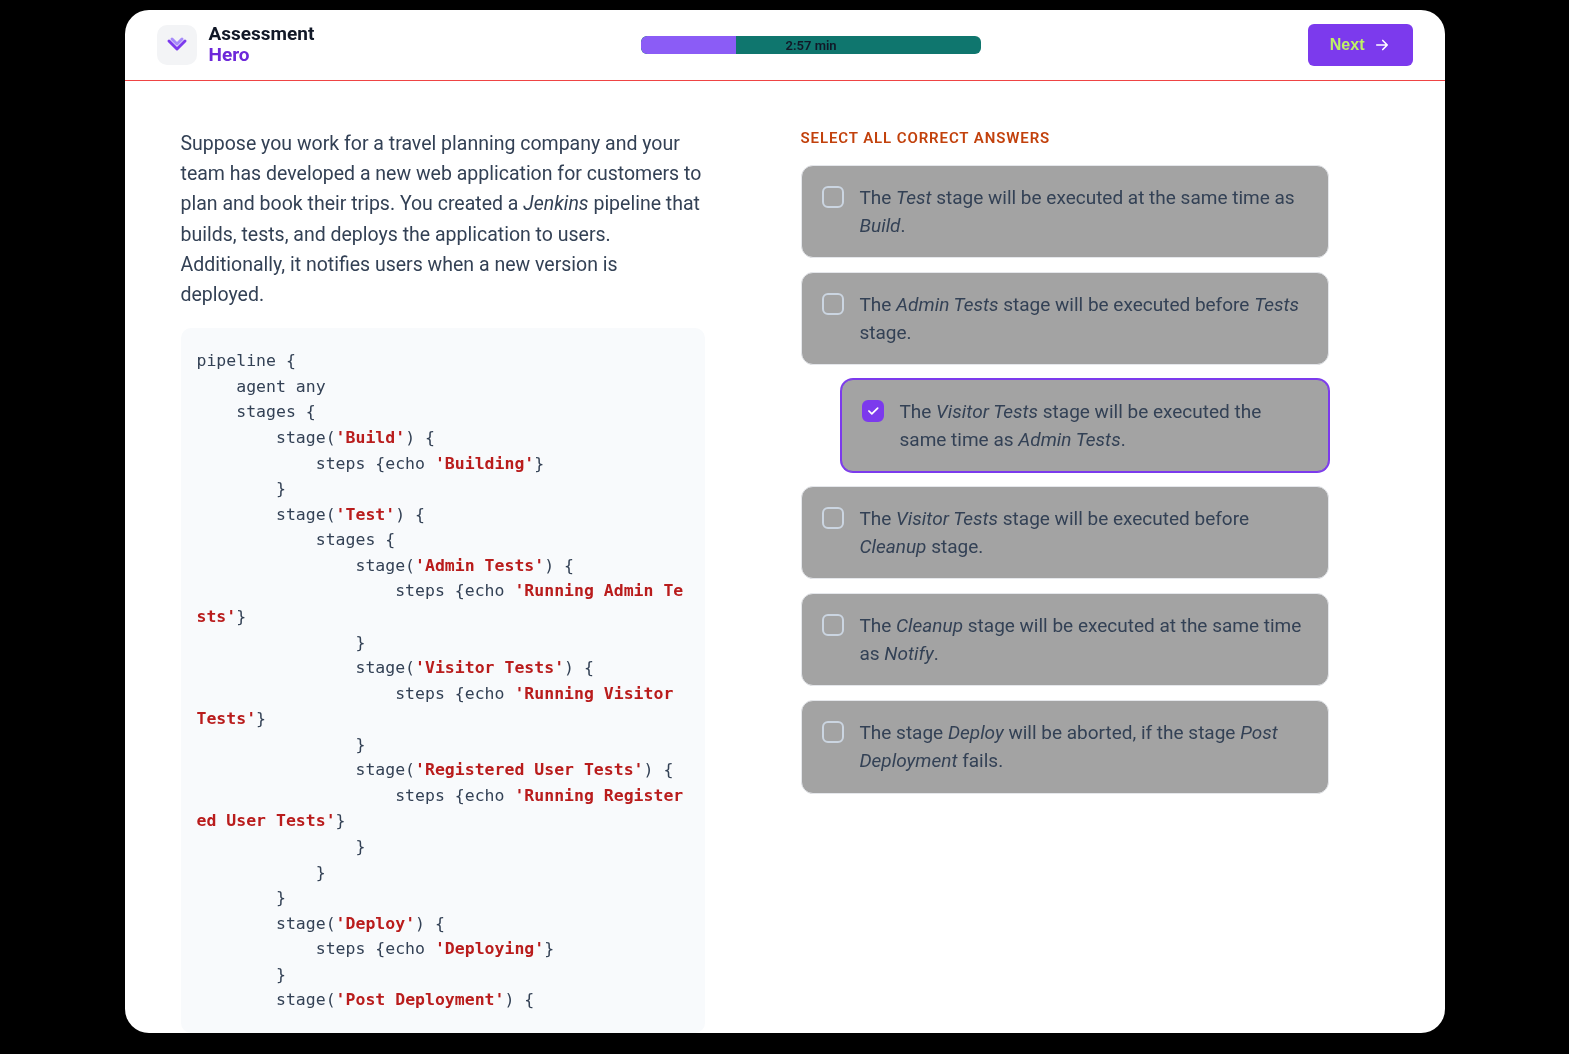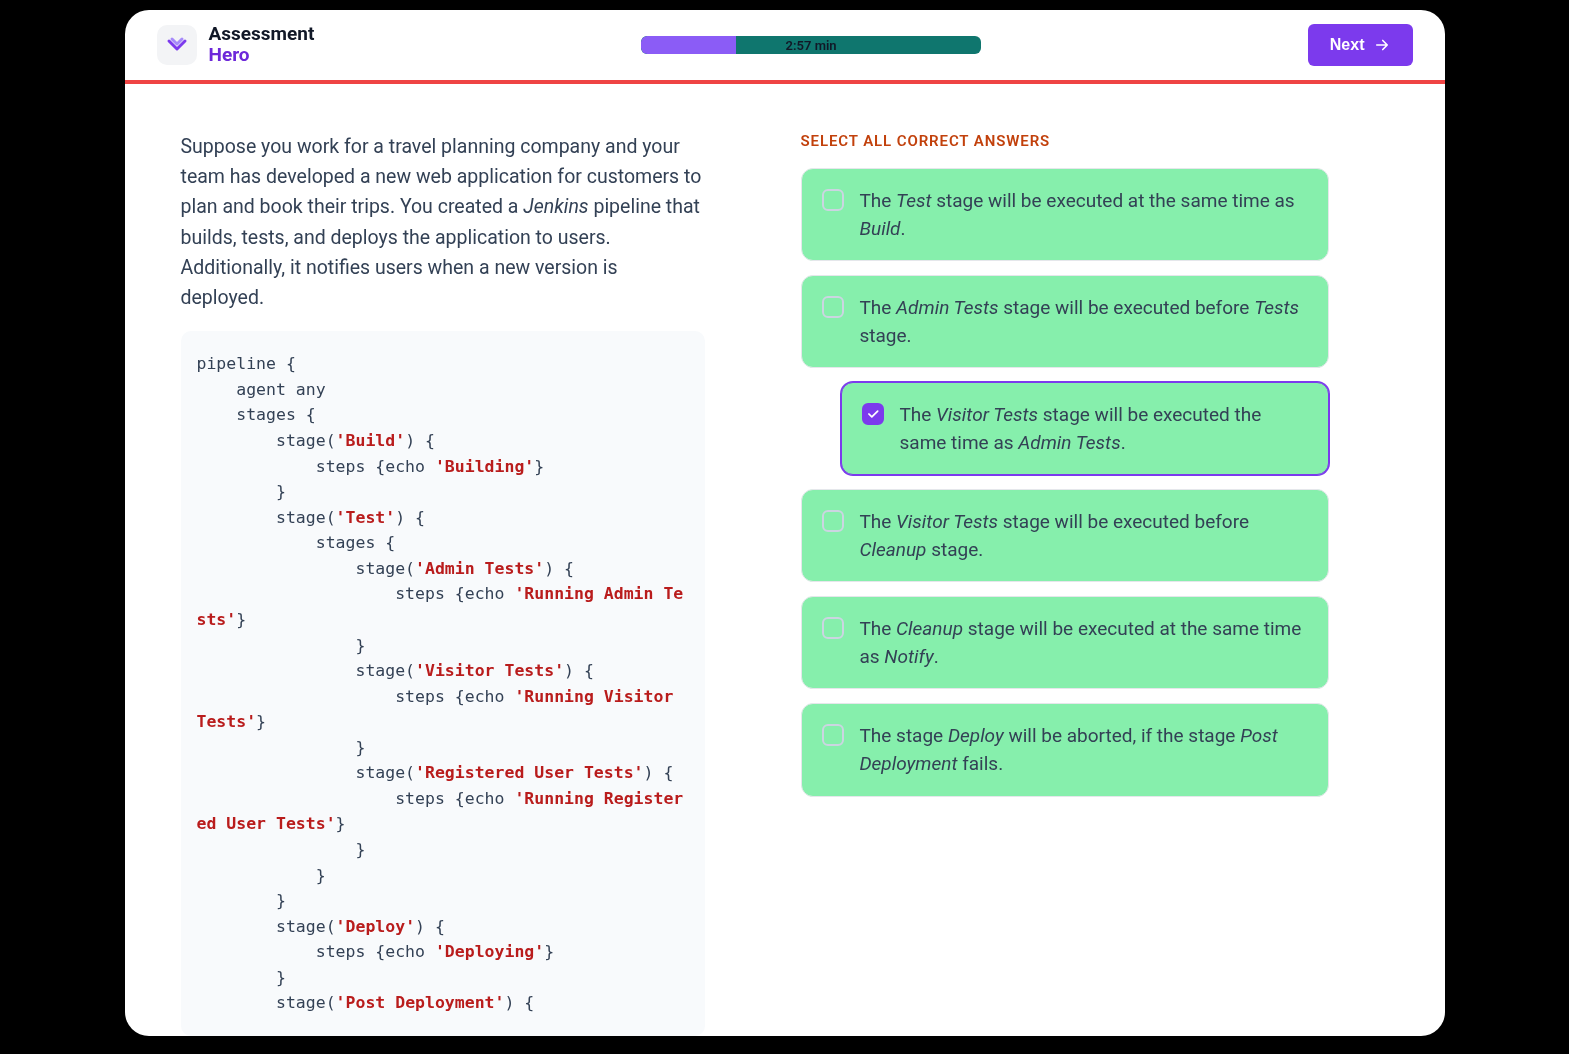--- a/index.html
+++ b/index.html
@@ -19,21 +19,21 @@
     margin: 10px 0;
     overflow: hidden;
   }
 
   
   .header {
     display: flex;
     align-items: center;
     justify-content: space-between;
     padding: 14px 32px;
-    border-bottom: 4px solid #ef4444;
+    border-bottom: 1px solid #ef4444;
   }
   .brand {
     display: flex;
     align-items: center;
     gap: 12px;
   }
   .brand-badge {
     width: 40px;
     height: 40px;
     border-radius: 10px;
@@ -71,21 +71,21 @@
     position: absolute;
     left: 0; right: 0;
     text-align: center;
     font-size: 13px;
     font-weight: 600;
     color: #111827;
   }
 
   .next-btn {
     background: #7c3aed;
-    color: #ffffff;
+    color: #bef264;
     border: none;
     border-radius: 6px;
     padding: 12px 22px;
     font-size: 16px;
     font-weight: 600;
     display: flex;
     align-items: center;
     gap: 8px;
     cursor: pointer;
   }
@@ -129,21 +129,21 @@
   }
   .answer {
     border: 1px solid #e5e7eb;
     border-radius: 12px;
     padding: 18px 20px;
     display: flex;
     align-items: flex-start;
     gap: 16px;
     margin-bottom: 14px;
     cursor: pointer;
-    background: #86efac;
+    background: #a3a3a3;
   }
   .answer.selected {
     border-color: #7c3aed;
     box-shadow: 0 0 0 1px #7c3aed;
     margin-left: 40px;
   }
   .checkbox {
     width: 22px;
     height: 22px;
     border: 2px solid #cbd5e1;

